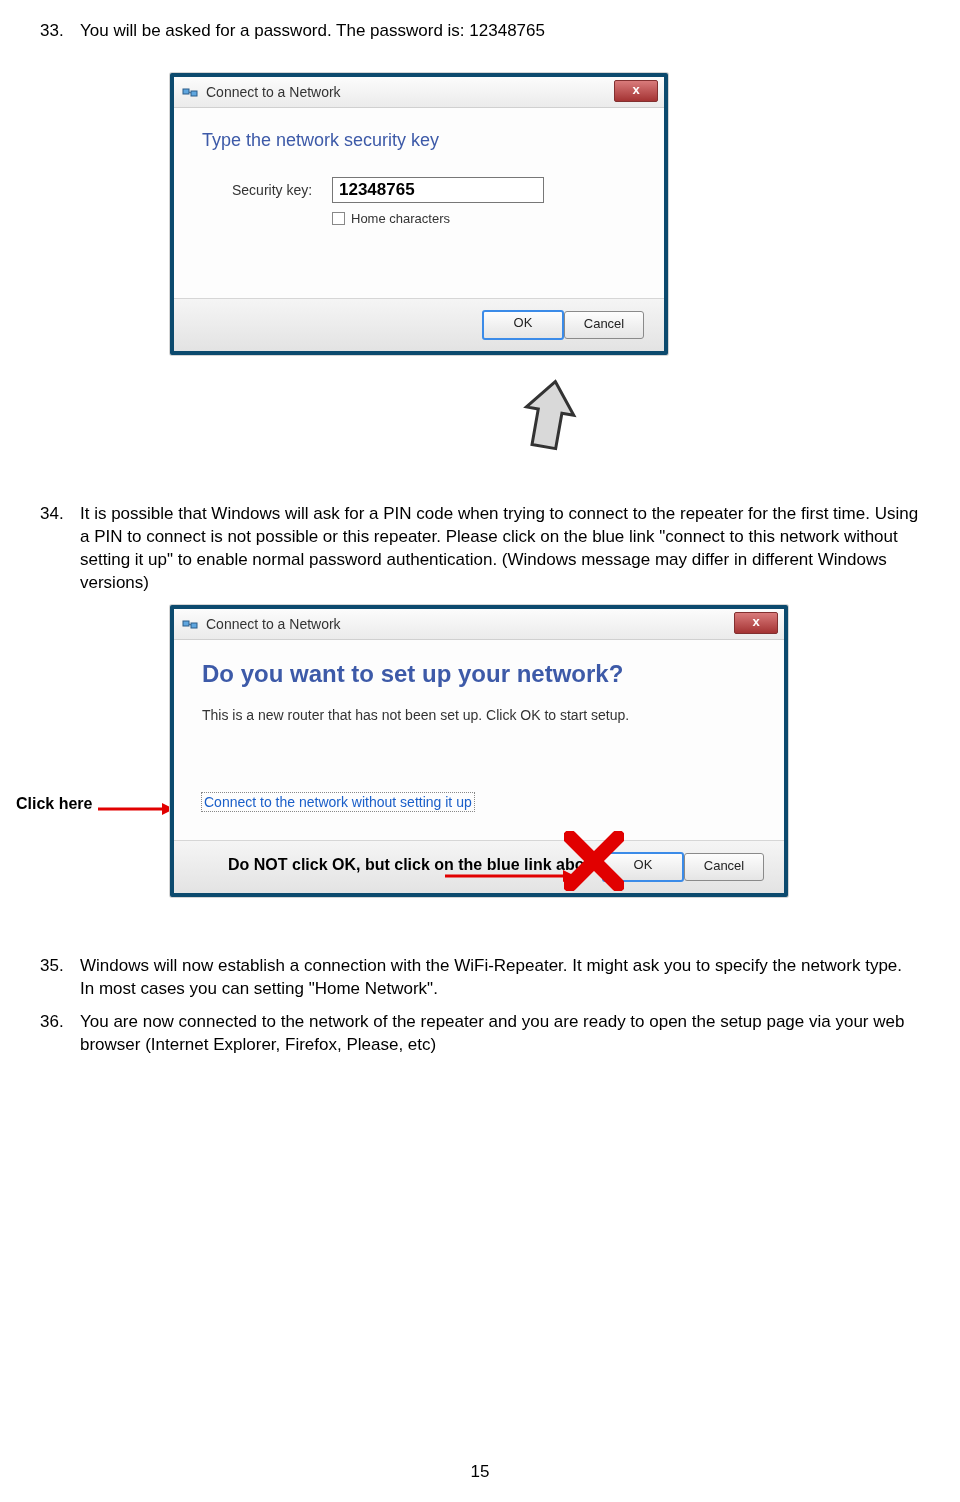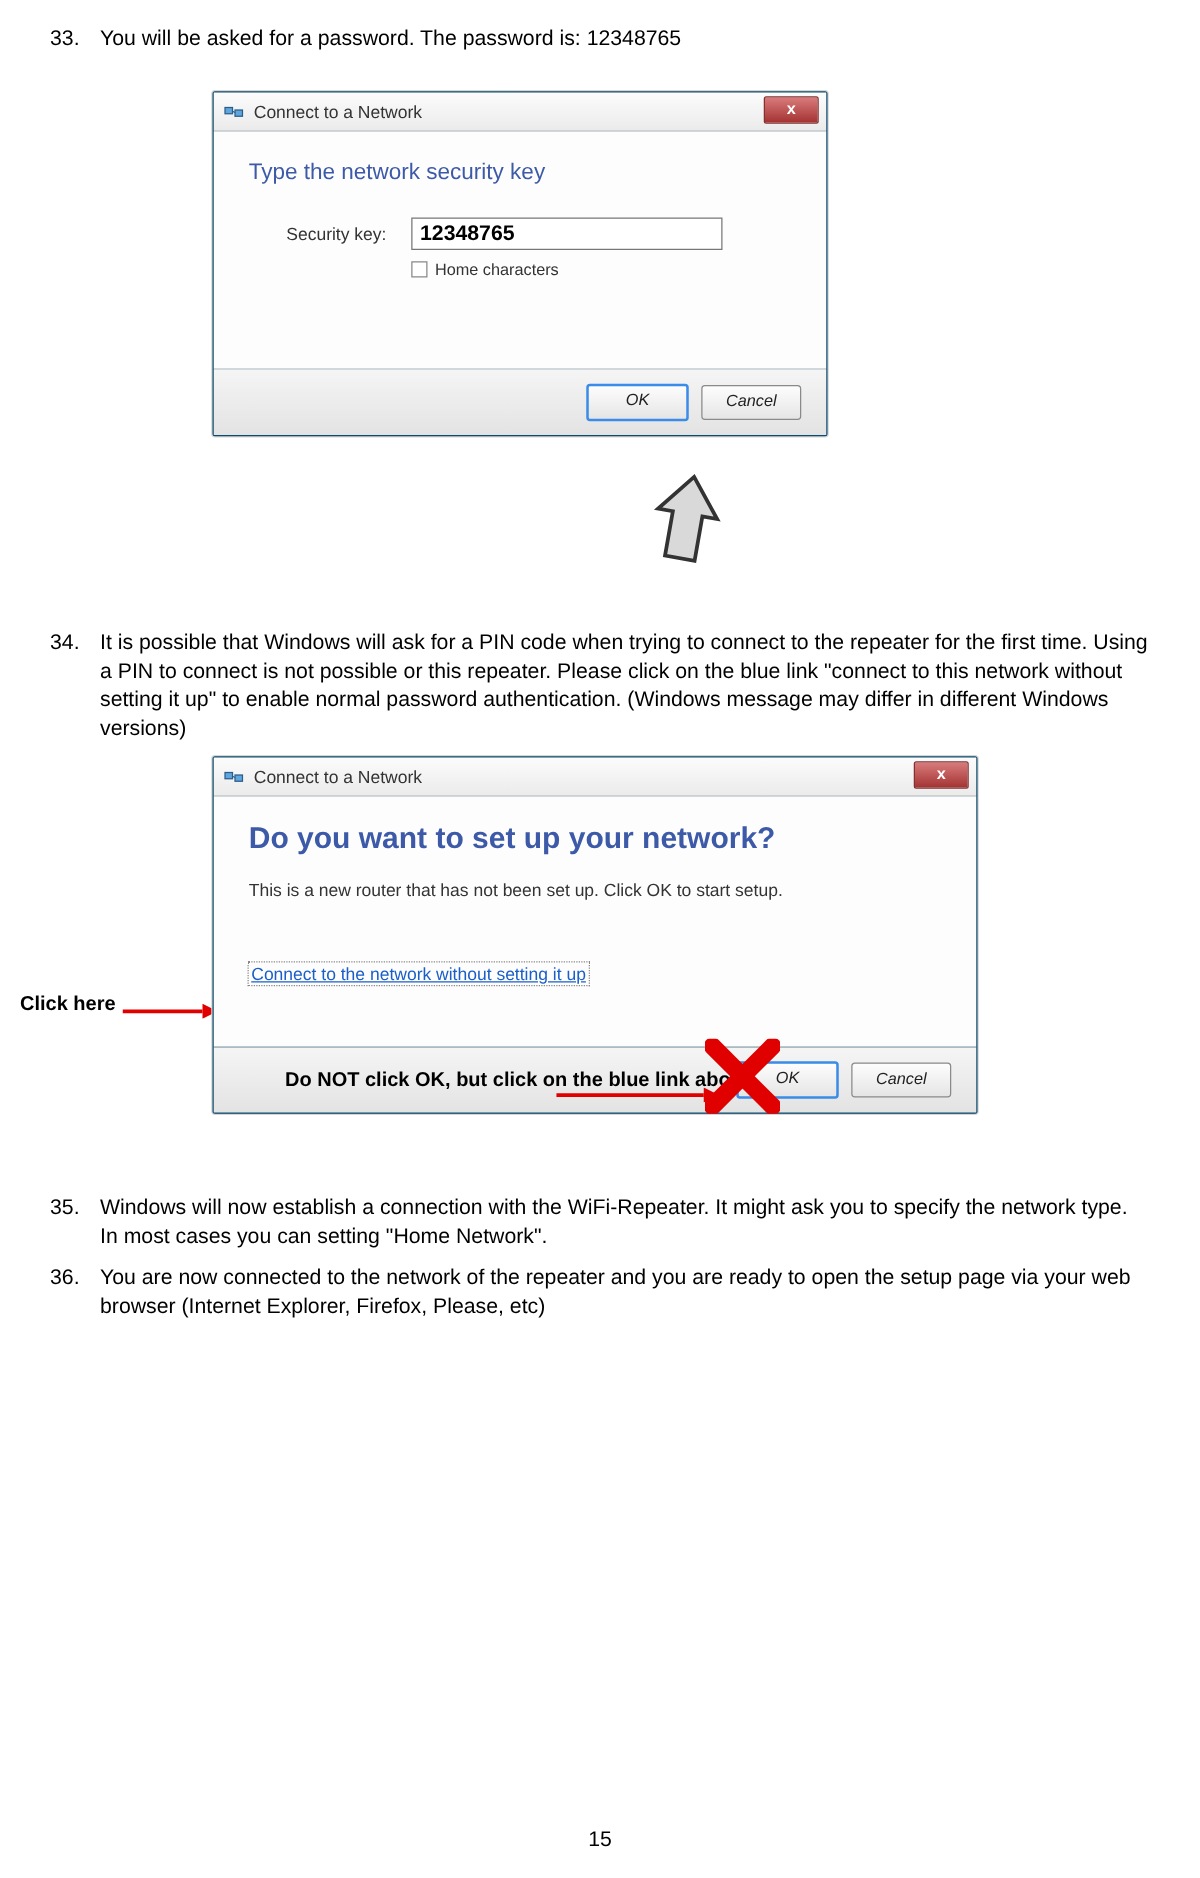--- a/index.html
+++ b/index.html
@@ -32,22 +32,22 @@
   }
   
   .dialog1-wrap {
     margin: 30px 0 30px 130px;
     position: relative;
     width: 490px;
     height: 400px;
   }
   .win-dialog {
     width: 490px;
-    background: #0c4a6e;
-    border: 1px solid #0c4a6e;
+    background: #4d7c0f;
+    border: 4px solid #0c4a6e;
     border-radius: 2px;
     box-shadow: 0 0 0 1px #d5d5d5;
     font-size: 14px;
   }
   .win-titlebar {
     background: linear-gradient(#fcfcfc, #ebebeb);
     height: 30px;
     display: flex;
     align-items: center;
     padding: 0 6px 0 8px;
@@ -96,21 +96,21 @@
     margin-left: 30px;
     margin-bottom: 8px;
   }
   .field-label {
     width: 100px;
     font-size: 14px;
     color: #333;
     text-align: left;
   }
   .field-input {
-    width: 249px;
+    width: 212px;
     height: 26px;
     border: 1px solid #777;
     background: #fff;
     padding: 0 6px;
     font-size: 17px;
     font-weight: bold;
     font-family: Arial, sans-serif;
     box-sizing: border-box;
   }
   .checkbox-row {
@@ -128,23 +128,21 @@
     background: #fff;
     box-sizing: border-box;
   }
   .win-footer {
     background: linear-gradient(#f5f5f5, #e3e3e3);
     border-top: 1px solid #d6d6d6;
     height: 52px;
     display: flex;
     justify-content: flex-end;
     align-items: center;
-    gap: 10px;
     padding: 0 20px;
-    font-style: italic;
   }
   .win-btn {
     min-width: 78px;
     height: 26px;
     background: linear-gradient(#fdfdfd,#e5e5e5);
     border: 1px solid #8a8a8a;
     border-radius: 3px;
     font-size: 13px;
     color: #222;
     text-align: center;
@@ -181,25 +179,25 @@
     height: 200px;
   }
   .desc-text {
     color: #333;
     font-size: 14px;
     margin-bottom: 4px;
     line-height: 1.4;
   }
   .blue-link {
     color: #1a5fc9;
-    text-decoration: underline;
     font-size: 14px;
     outline: 1px dotted #888;
     padding: 1px 2px;
     display: inline-block;
+    margin-top: 20px;
   }
   .click-here-label {
     position: absolute;
     left: -74px;
     top: 190px;
     font-weight: bold;
     font-size: 16px;
   }
   .click-here-arrow {
     position: absolute;

